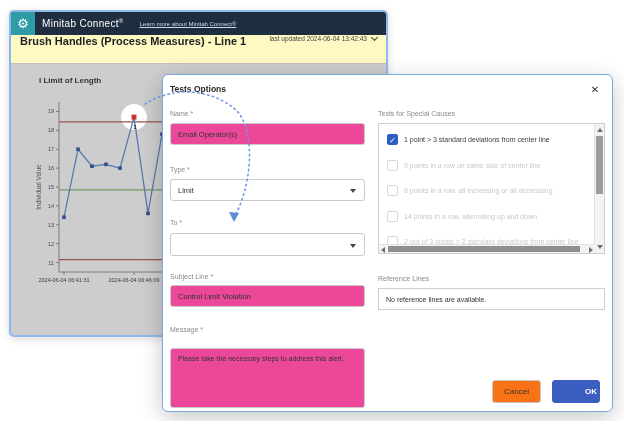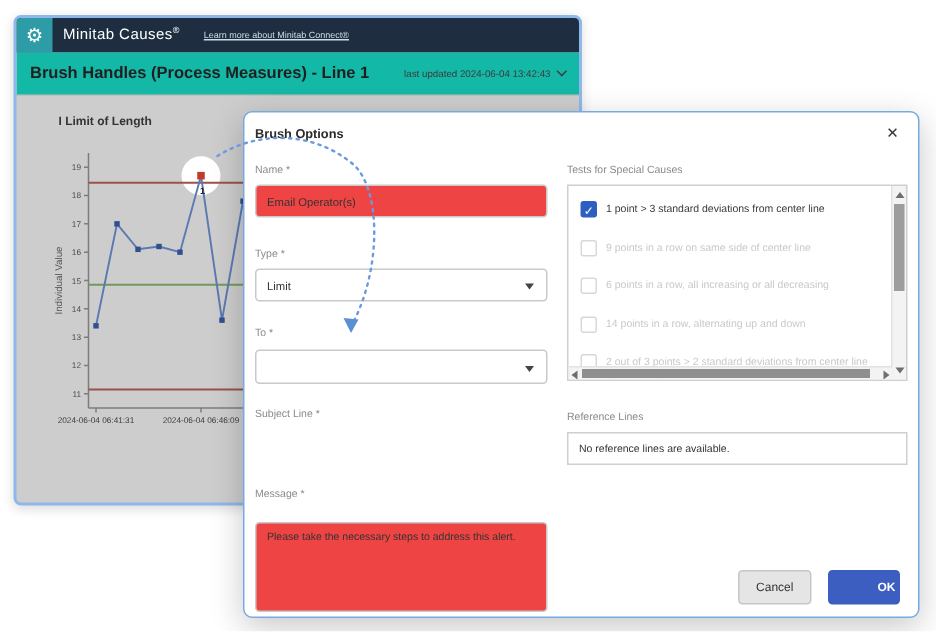--- a/index.html
+++ b/index.html
@@ -8,37 +8,37 @@
 
   
   .app-card{position:absolute;left:9px;top:10px;width:379px;height:327px;background:#cdcdcd;
     border:2px solid #8fb8ea;border-radius:5px;box-shadow:0 2px 8px rgba(0,0,0,.14);overflow:hidden;}
   .navbar{position:absolute;left:0;top:0;right:0;height:23px;background:#1e2e40;display:flex;align-items:center;}
   .logo-box{width:24px;height:23px;background:#2d9ca6;display:flex;align-items:center;justify-content:center;flex:0 0 auto;}
   .logo-glyph{color:#fff;font-size:13px;line-height:13px;}
   .brand{color:#fff;font-size:10px;font-weight:400;letter-spacing:.3px;margin-left:7px;white-space:nowrap;}
   .brand sup{font-size:6px;}
   .learn{color:#cfdae6;font-size:6px;text-decoration:underline;margin-left:16px;white-space:nowrap;cursor:pointer;}
-  .titlebar{position:absolute;left:0;top:23px;right:0;height:29px;background:#14b8a6;border-bottom:1px solid #c0c0c0;
-    display:flex;align-items:center;padding:0 9px;}
+  .titlebar{position:absolute;left:0;top:23px;right:0;height:29px;background:#fef9c3;border-bottom:1px solid #c0c0c0;
+    display:flex;align-items:flex-start;padding:0 9px;}
   .page-title{font-size:11px;font-weight:700;color:#1f1f1f;white-space:nowrap;}
   .updated{margin-left:auto;display:flex;align-items:center;gap:5px;color:#3c3c3c;font-size:6.5px;cursor:pointer;}
   .chev{width:5px;height:5px;border-right:1.2px solid #3c3c3c;border-bottom:1.2px solid #3c3c3c;
     transform:rotate(45deg);margin-top:-3px;}
   .chart-title{position:absolute;left:28px;top:64px;font-size:8px;font-weight:700;color:#333;}
   #ichart{position:absolute;left:0;top:52px;}
 
   
   .modal{position:absolute;left:162px;top:74px;width:451px;height:338px;background:#fff;
     border:1.5px solid #79a9e2;border-radius:6px;box-shadow:0 6px 22px rgba(0,0,0,.22);z-index:10;}
   .dlg-title{position:absolute;left:7px;top:9px;font-size:8.5px;font-weight:700;color:#2b2b2b;}
   .dlg-close{position:absolute;left:424px;top:6px;width:16px;height:16px;font-size:10px;color:#333;
     display:flex;align-items:center;justify-content:center;cursor:pointer;}
   .flabel{position:absolute;font-size:7px;color:#8a8a8a;}
-  .tb{position:absolute;width:195px;height:22px;border:1px solid #c9c9c9;border-radius:3px;background:#ef4444;
+  .tb{position:absolute;width:195px;height:22px;border:1px solid #c9c9c9;border-radius:3px;background:#ec4899;
     font-size:7.5px;color:#333;padding:0 7px;outline:none;}
   textarea.tb{height:60px;padding:5px 7px;resize:none;font-size:7px;line-height:1.5;}
   .select{position:absolute;width:195px;height:22px;border:1px solid #c9c9c9;border-radius:3px;background:#fff;
     display:flex;align-items:center;padding:0 7px;cursor:pointer;}
   .select .val{font-size:7.5px;color:#333;}
   .caret{position:absolute;right:8px;top:9px;width:0;height:0;border-left:3.5px solid transparent;
     border-right:3.5px solid transparent;border-top:4.5px solid #444;}
   .chip{display:flex;align-items:center;gap:4px;background:#ececec;border-radius:9px;height:15px;padding:0 5px 0 8px;}
   .chip .ctext{font-size:7.5px;font-weight:600;color:#3a3a3a;white-space:nowrap;}
   .chip-x{width:10px;height:10px;border-radius:50%;background:#a9a9a9;color:#fff;font-size:6px;line-height:10px;
@@ -61,36 +61,36 @@
   .dn{left:2px;bottom:4px;border-left:3px solid transparent;border-right:3px solid transparent;border-top:4px solid #6e6e6e;}
   .hscroll{position:absolute;left:0;bottom:0;height:9px;width:216px;background:#f3f3f3;border-top:1px solid #e2e2e2;}
   .hthumb{position:absolute;left:9px;top:1px;height:6px;width:192px;background:#8f8f8f;}
   .lt{left:2px;top:2px;border-top:3px solid transparent;border-bottom:3px solid transparent;border-right:4px solid #6e6e6e;}
   .rt{right:2px;top:2px;border-top:3px solid transparent;border-bottom:3px solid transparent;border-left:4px solid #6e6e6e;}
 
   .ref-box{position:absolute;left:215px;top:213px;width:227px;height:22px;border:1px solid #cfcfcf;
     background:#fff;display:flex;align-items:center;padding:0 7px;font-size:7px;color:#333;}
   .btn{position:absolute;height:23px;border-radius:3px;font-size:8px;display:flex;align-items:center;
     justify-content:center;cursor:pointer;}
-  .btn-cancel{left:329px;top:305px;width:49px;background:#e5e5e5;border:1px solid #c6c6c6;color:#333;}
+  .btn-cancel{left:329px;top:305px;width:49px;background:#f97316;border:1px solid #c6c6c6;color:#333;}
   .btn-ok{left:389px;top:305px;width:48px;background:#3b5ec0;border:1px solid #3b5ec0;color:#fff;font-weight:700;padding-left:30px;}
 
   .arrow-overlay{position:absolute;left:0;top:0;z-index:20;pointer-events:none;}
 </style>
 </head>
 <body>
 
 <div class="stage">
 
   <div class="app-card">
     <div class="navbar">
       <div class="logo-box">
         <span class="logo-glyph">⚙</span>
       </div>
-      <div class="brand"><span>Minitab Causes</span><sup>®</sup></div>
+      <div class="brand"><span>Minitab Connect</span><sup>®</sup></div>
       <a class="learn">Learn more about Minitab Connect®</a>
     </div>
     <div class="titlebar">
       <div class="page-title">Brush Handles (Process Measures) - Line 1</div>
       <div class="updated">
         <span>last updated 2024-06-04 13:42:43</span>
         <span class="chev"></span>
       </div>
     </div>
     <div class="chart-title">I Limit of Length</div>
@@ -131,38 +131,39 @@
         <rect x="135.2" y="147.64444444444445" width="3.6" height="3.6" fill="#2f4f8f"></rect>
         <rect x="149.2" y="68.3111111111111" width="3.6" height="3.6" fill="#2f4f8f"></rect>
         <line x1="53" y1="208" x2="53" y2="211" stroke="#7d7d7d" stroke-width="1"></line>
         <text x="53" y="218" font-size="5.5" fill="#3c3c3c" text-anchor="middle" font-family="Liberation Sans, sans-serif">2024-06-04 06:41:31</text>
         <line x1="123" y1="208" x2="123" y2="211" stroke="#7d7d7d" stroke-width="1"></line>
         <text x="123" y="218" font-size="5.5" fill="#3c3c3c" text-anchor="middle" font-family="Liberation Sans, sans-serif">2024-06-04 06:46:09</text>
       </svg>
   </div>
 
   <div class="modal">
-    <div class="dlg-title">Brush Options</div>
+    <div class="dlg-title">Tests Options</div>
     <div class="dlg-close">✕</div>
 
     <div class="flabel" style="left:7px;top:35px;">Name *</div>
     <input class="tb" style="left: 7px; top: 48px;" readonly="" value="Email Operator(s)">
 
     <div class="flabel" style="left:7px;top:91px;">Type *</div>
     <div class="select" style="left:7px;top:104px;">
       <span class="val">Limit</span>
       <span class="caret"></span>
     </div>
 
     <div class="flabel" style="left:7px;top:144px;">To *</div>
     <div class="select" style="left:7px;top:158px;height:23px;">
       <span class="caret" style="top:10px;"></span>
     </div>
 
     <div class="flabel" style="left:7px;top:198px;">Subject Line *</div>
+    <input class="tb" style="left: 7px; top: 210px;" readonly="" value="Control Limit Violation">
 
     <div class="flabel" style="left:7px;top:251px;">Message *</div>
     <textarea class="tb" style="left: 7px; top: 273px;" readonly="">Please take the necessary steps to address this alert.</textarea>
 
     <div class="flabel" style="left:215px;top:35px;">Tests for Special Causes</div>
     <div class="tests-box">
       <div id="tests-rows">
           <div class="trow" style="top: 10px;">
             <span class="cb on">✓</span>
             <span class="tlabel">1 point &gt; 3 standard deviations from center line</span>

